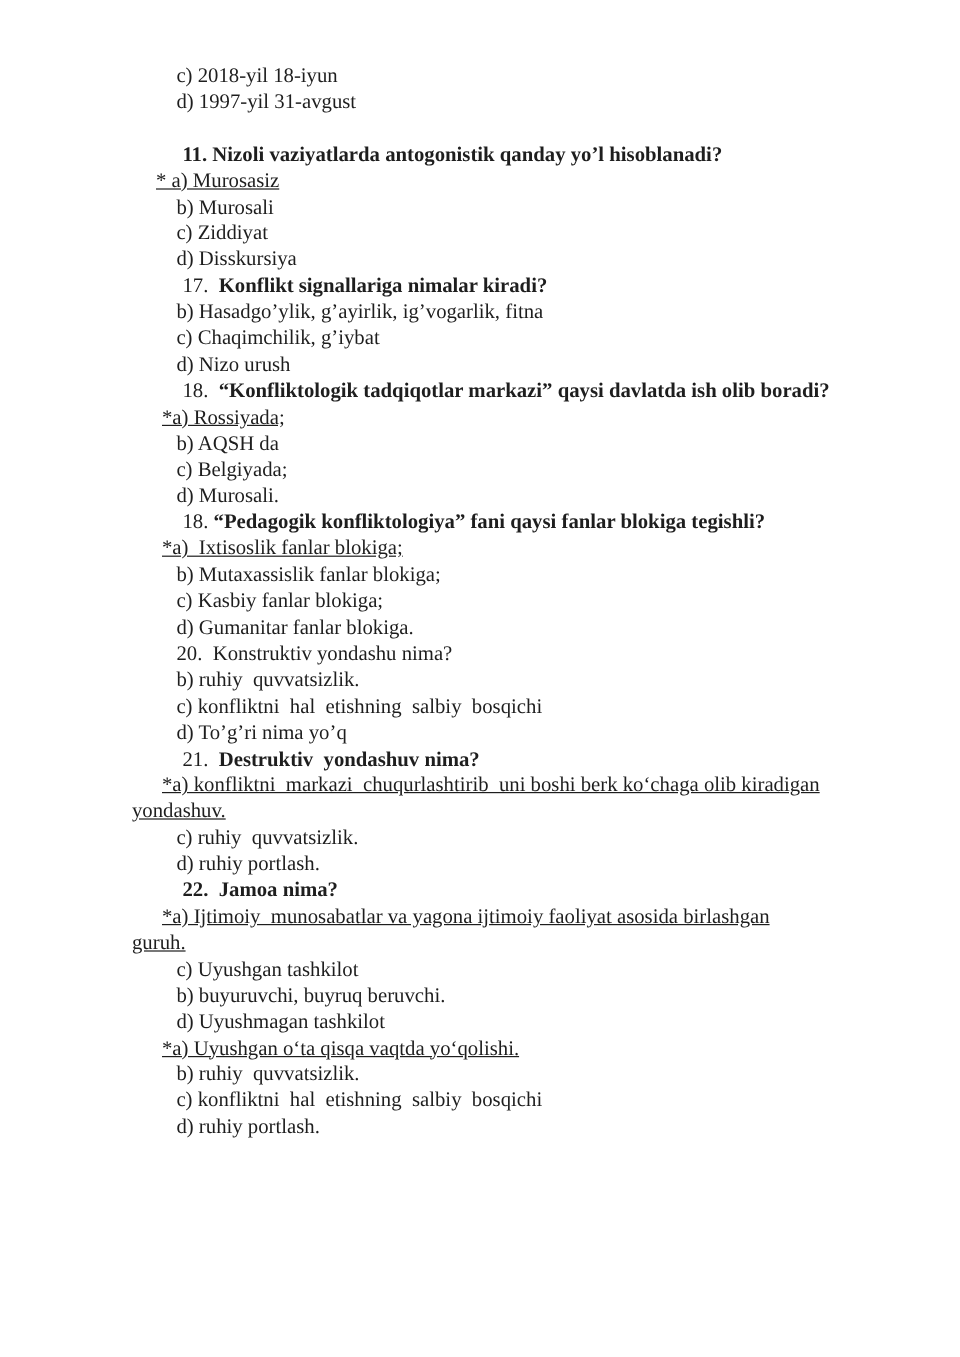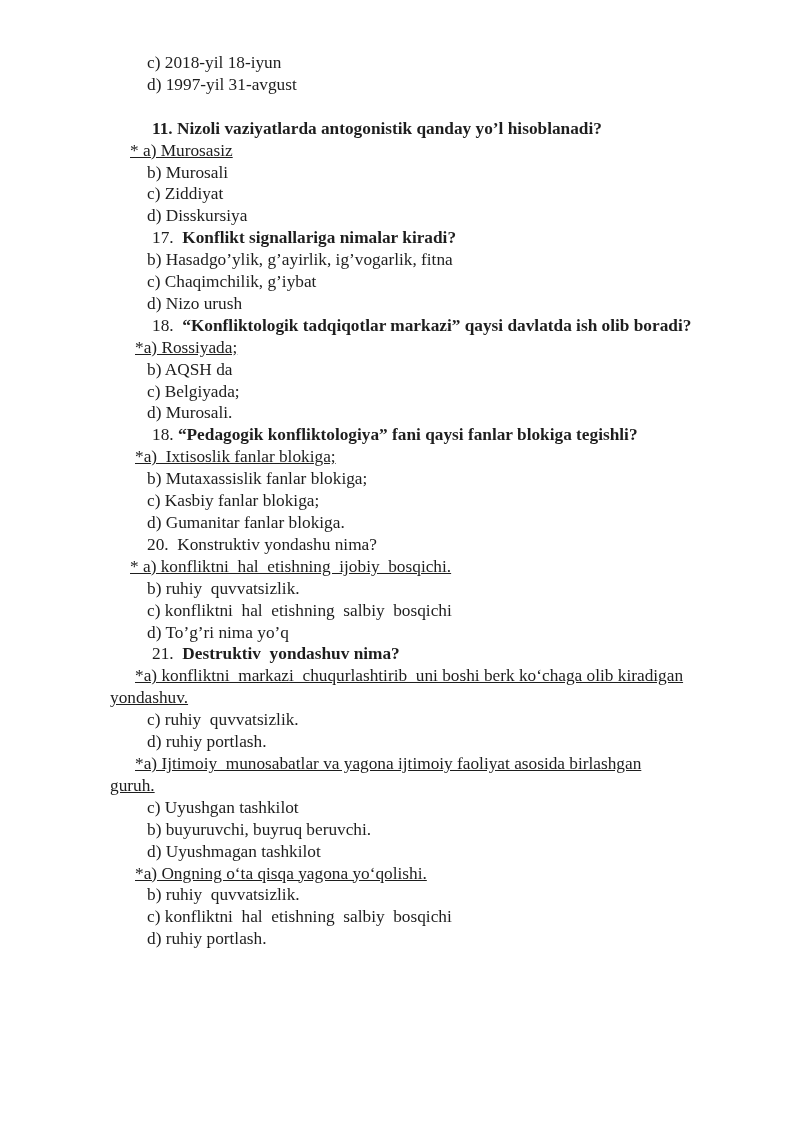--- a/index.html
+++ b/index.html
@@ -54,31 +54,31 @@
     <div class="line star">*a) Rossiyada;</div>
     <div class="line opt">b) AQSH da</div>
     <div class="line opt">c) Belgiyada;</div>
     <div class="line opt">d) Murosali.</div>
     <div class="line header"><span>18. </span><span class="b">“Pedagogik konfliktologiya” fani qaysi fanlar blokiga tegishli?</span></div>
     <div class="line star">*a)  Ixtisoslik fanlar blokiga;</div>
     <div class="line opt">b) Mutaxassislik fanlar blokiga;</div>
     <div class="line opt">c) Kasbiy fanlar blokiga;</div>
     <div class="line opt">d) Gumanitar fanlar blokiga.</div>
     <div class="line hdr20"><span>20.  </span><span>Konstruktiv yondashu nima?</span></div>
-    <div class="line star-sep">* a) konfliktni  hal  etishning  ijobiy  bosqichi.</div>
     <div class="line opt">b) ruhiy  quvvatsizlik.</div>
     <div class="line opt">c) konfliktni  hal  etishning  salbiy  bosqichi</div>
     <div class="line opt">d) To’g’ri nima yo’q</div>
     <div class="line header"><span>21.  </span><span class="b">Destruktiv  yondashuv nima?</span></div>
     <div class="line star">*a) konfliktni  markazi  chuqurlashtirib  uni boshi berk koʻchaga olib kiradigan
 yondashuv.</div>
     <div class="line opt">c) ruhiy  quvvatsizlik.</div>
     <div class="line opt">d) ruhiy portlash.</div>
+    <div class="line header"><span class="b">22.  </span><span class="b">Jamoa nima?</span></div>
     <div class="line star">*a) Ijtimoiy  munosabatlar va yagona ijtimoiy faoliyat asosida birlashgan
 guruh.</div>
     <div class="line opt">c) Uyushgan tashkilot</div>
     <div class="line opt">b) buyuruvchi, buyruq beruvchi.</div>
     <div class="line opt">d) Uyushmagan tashkilot</div>
-    <div class="line star">*a) Ongning oʻta qisqa yagona yoʻqolishi.</div>
+    <div class="line star">*a) Uyushgan oʻta qisqa vaqtda yoʻqolishi.</div>
     <div class="line opt">b) ruhiy  quvvatsizlik.</div>
     <div class="line opt">c) konfliktni  hal  etishning  salbiy  bosqichi</div>
     <div class="line opt">d) ruhiy portlash.</div>
   </div>
 
 </body></html>

